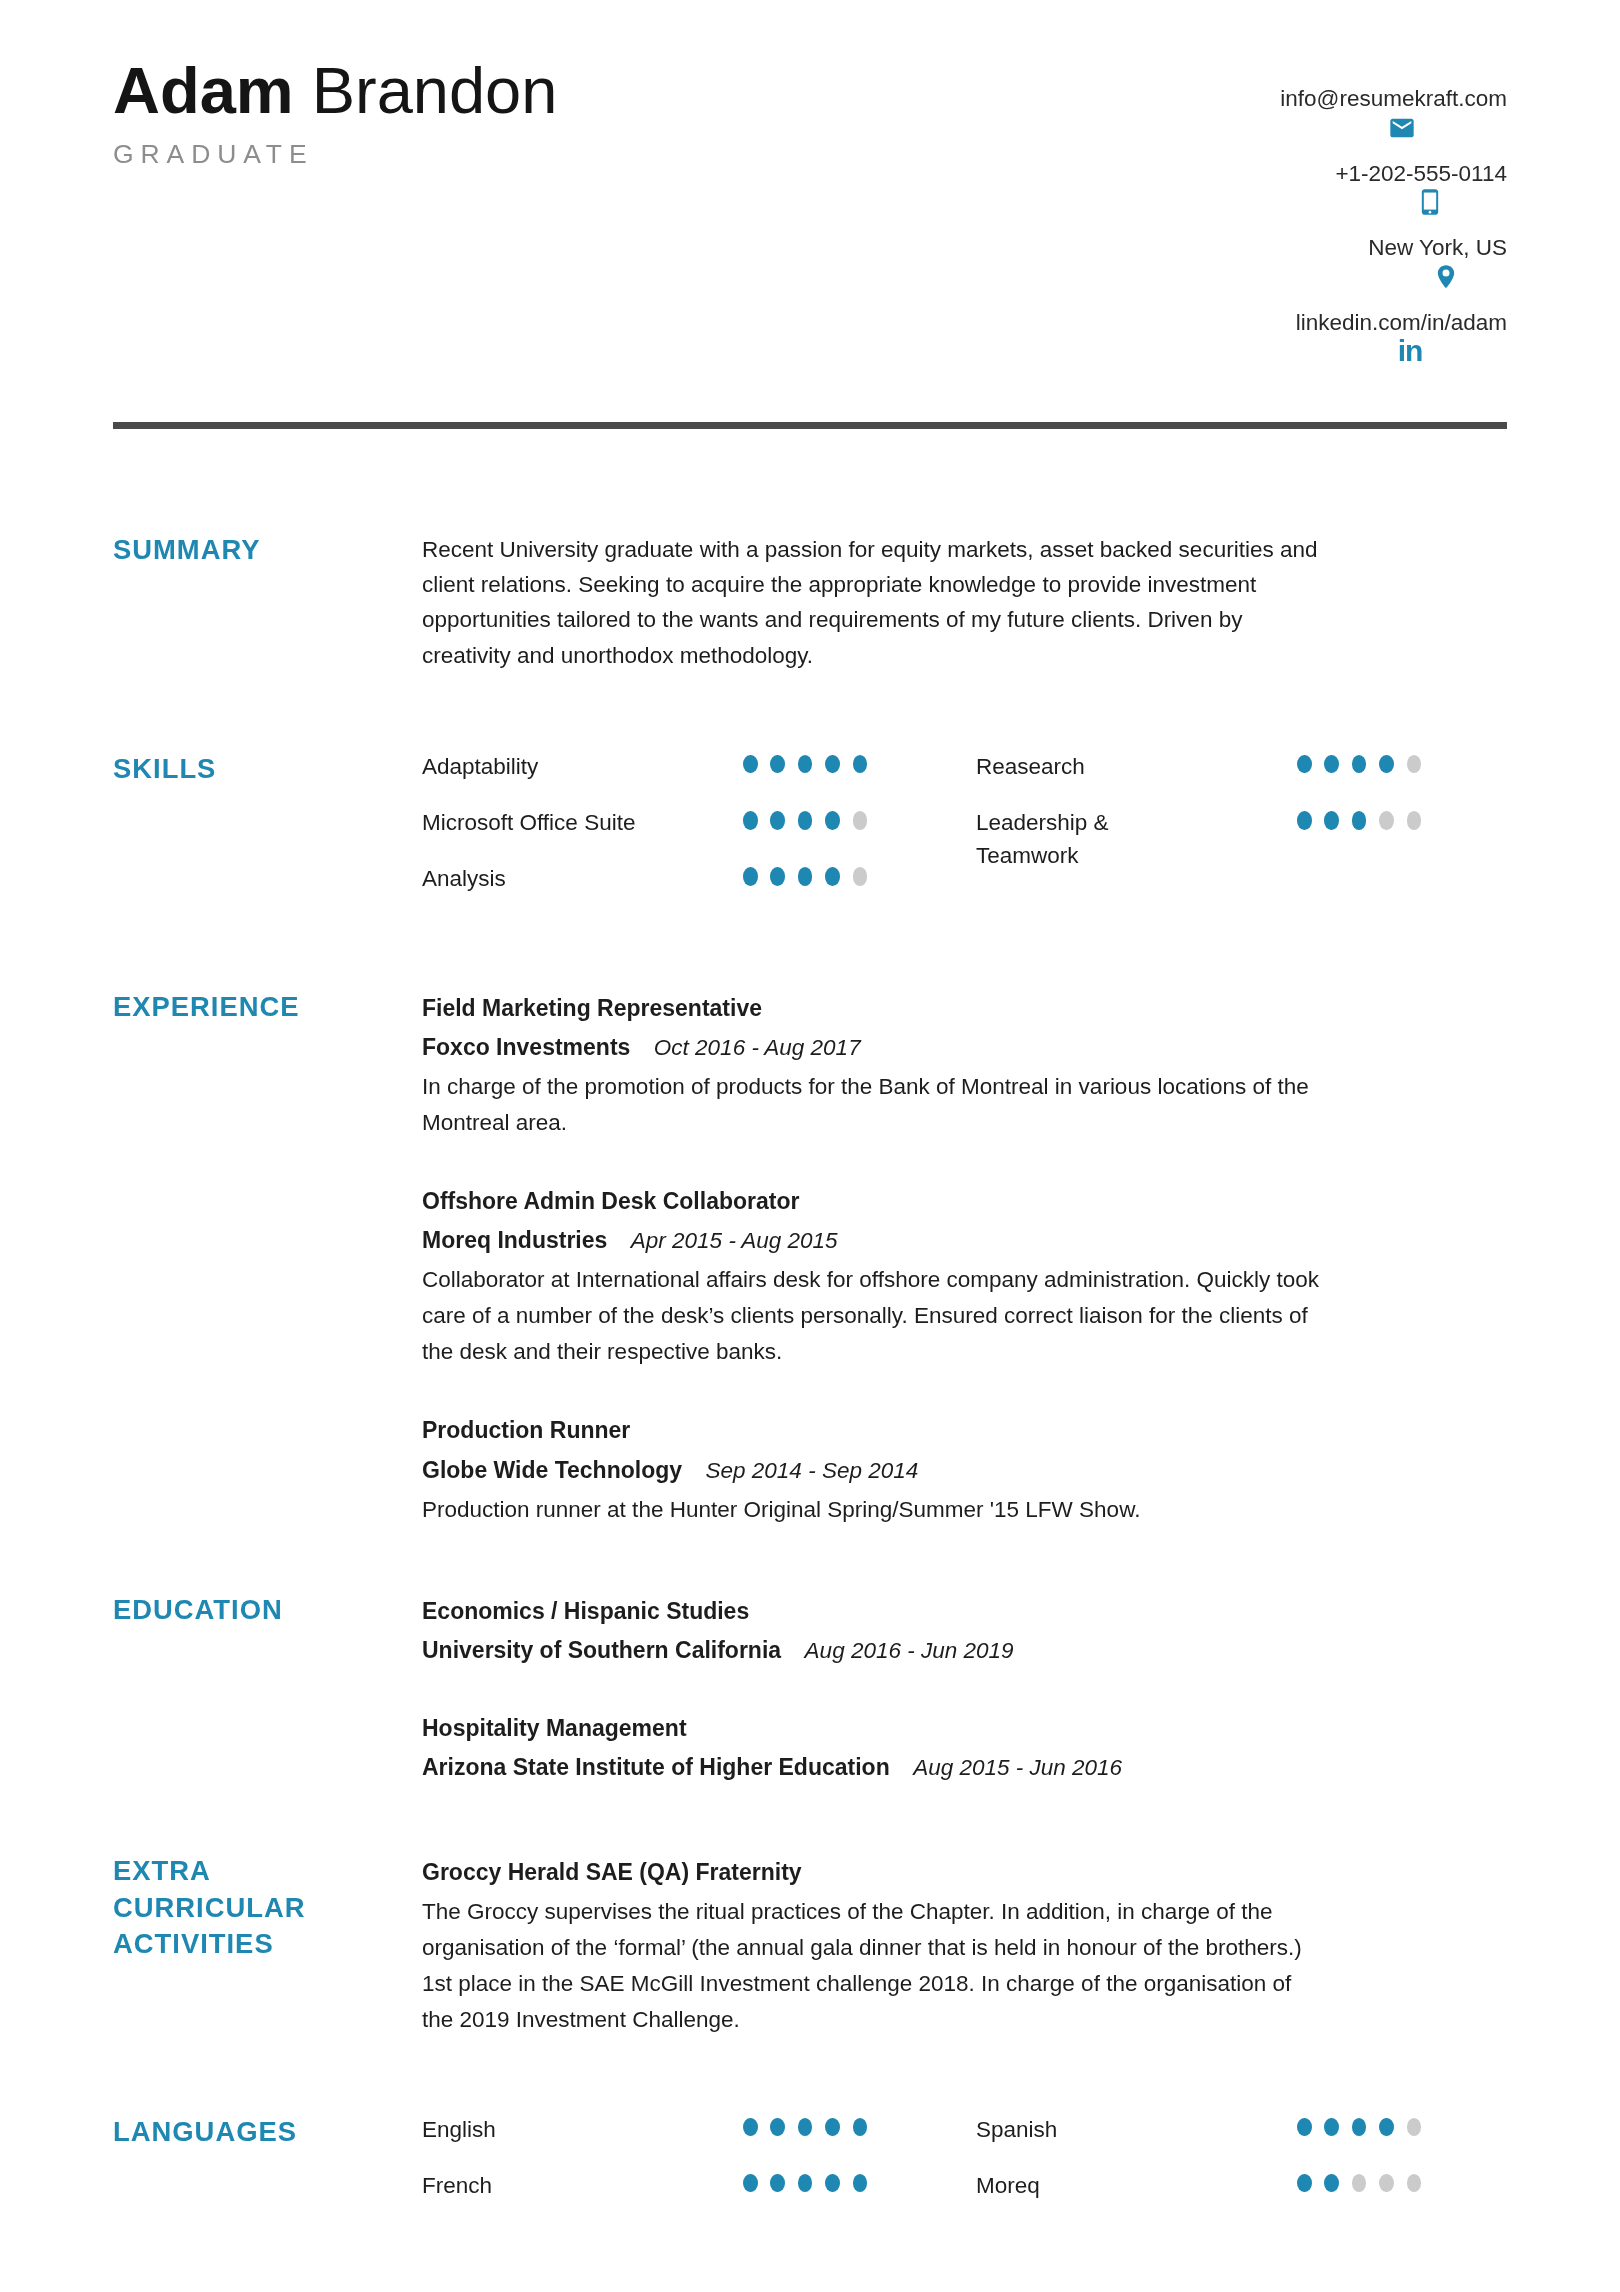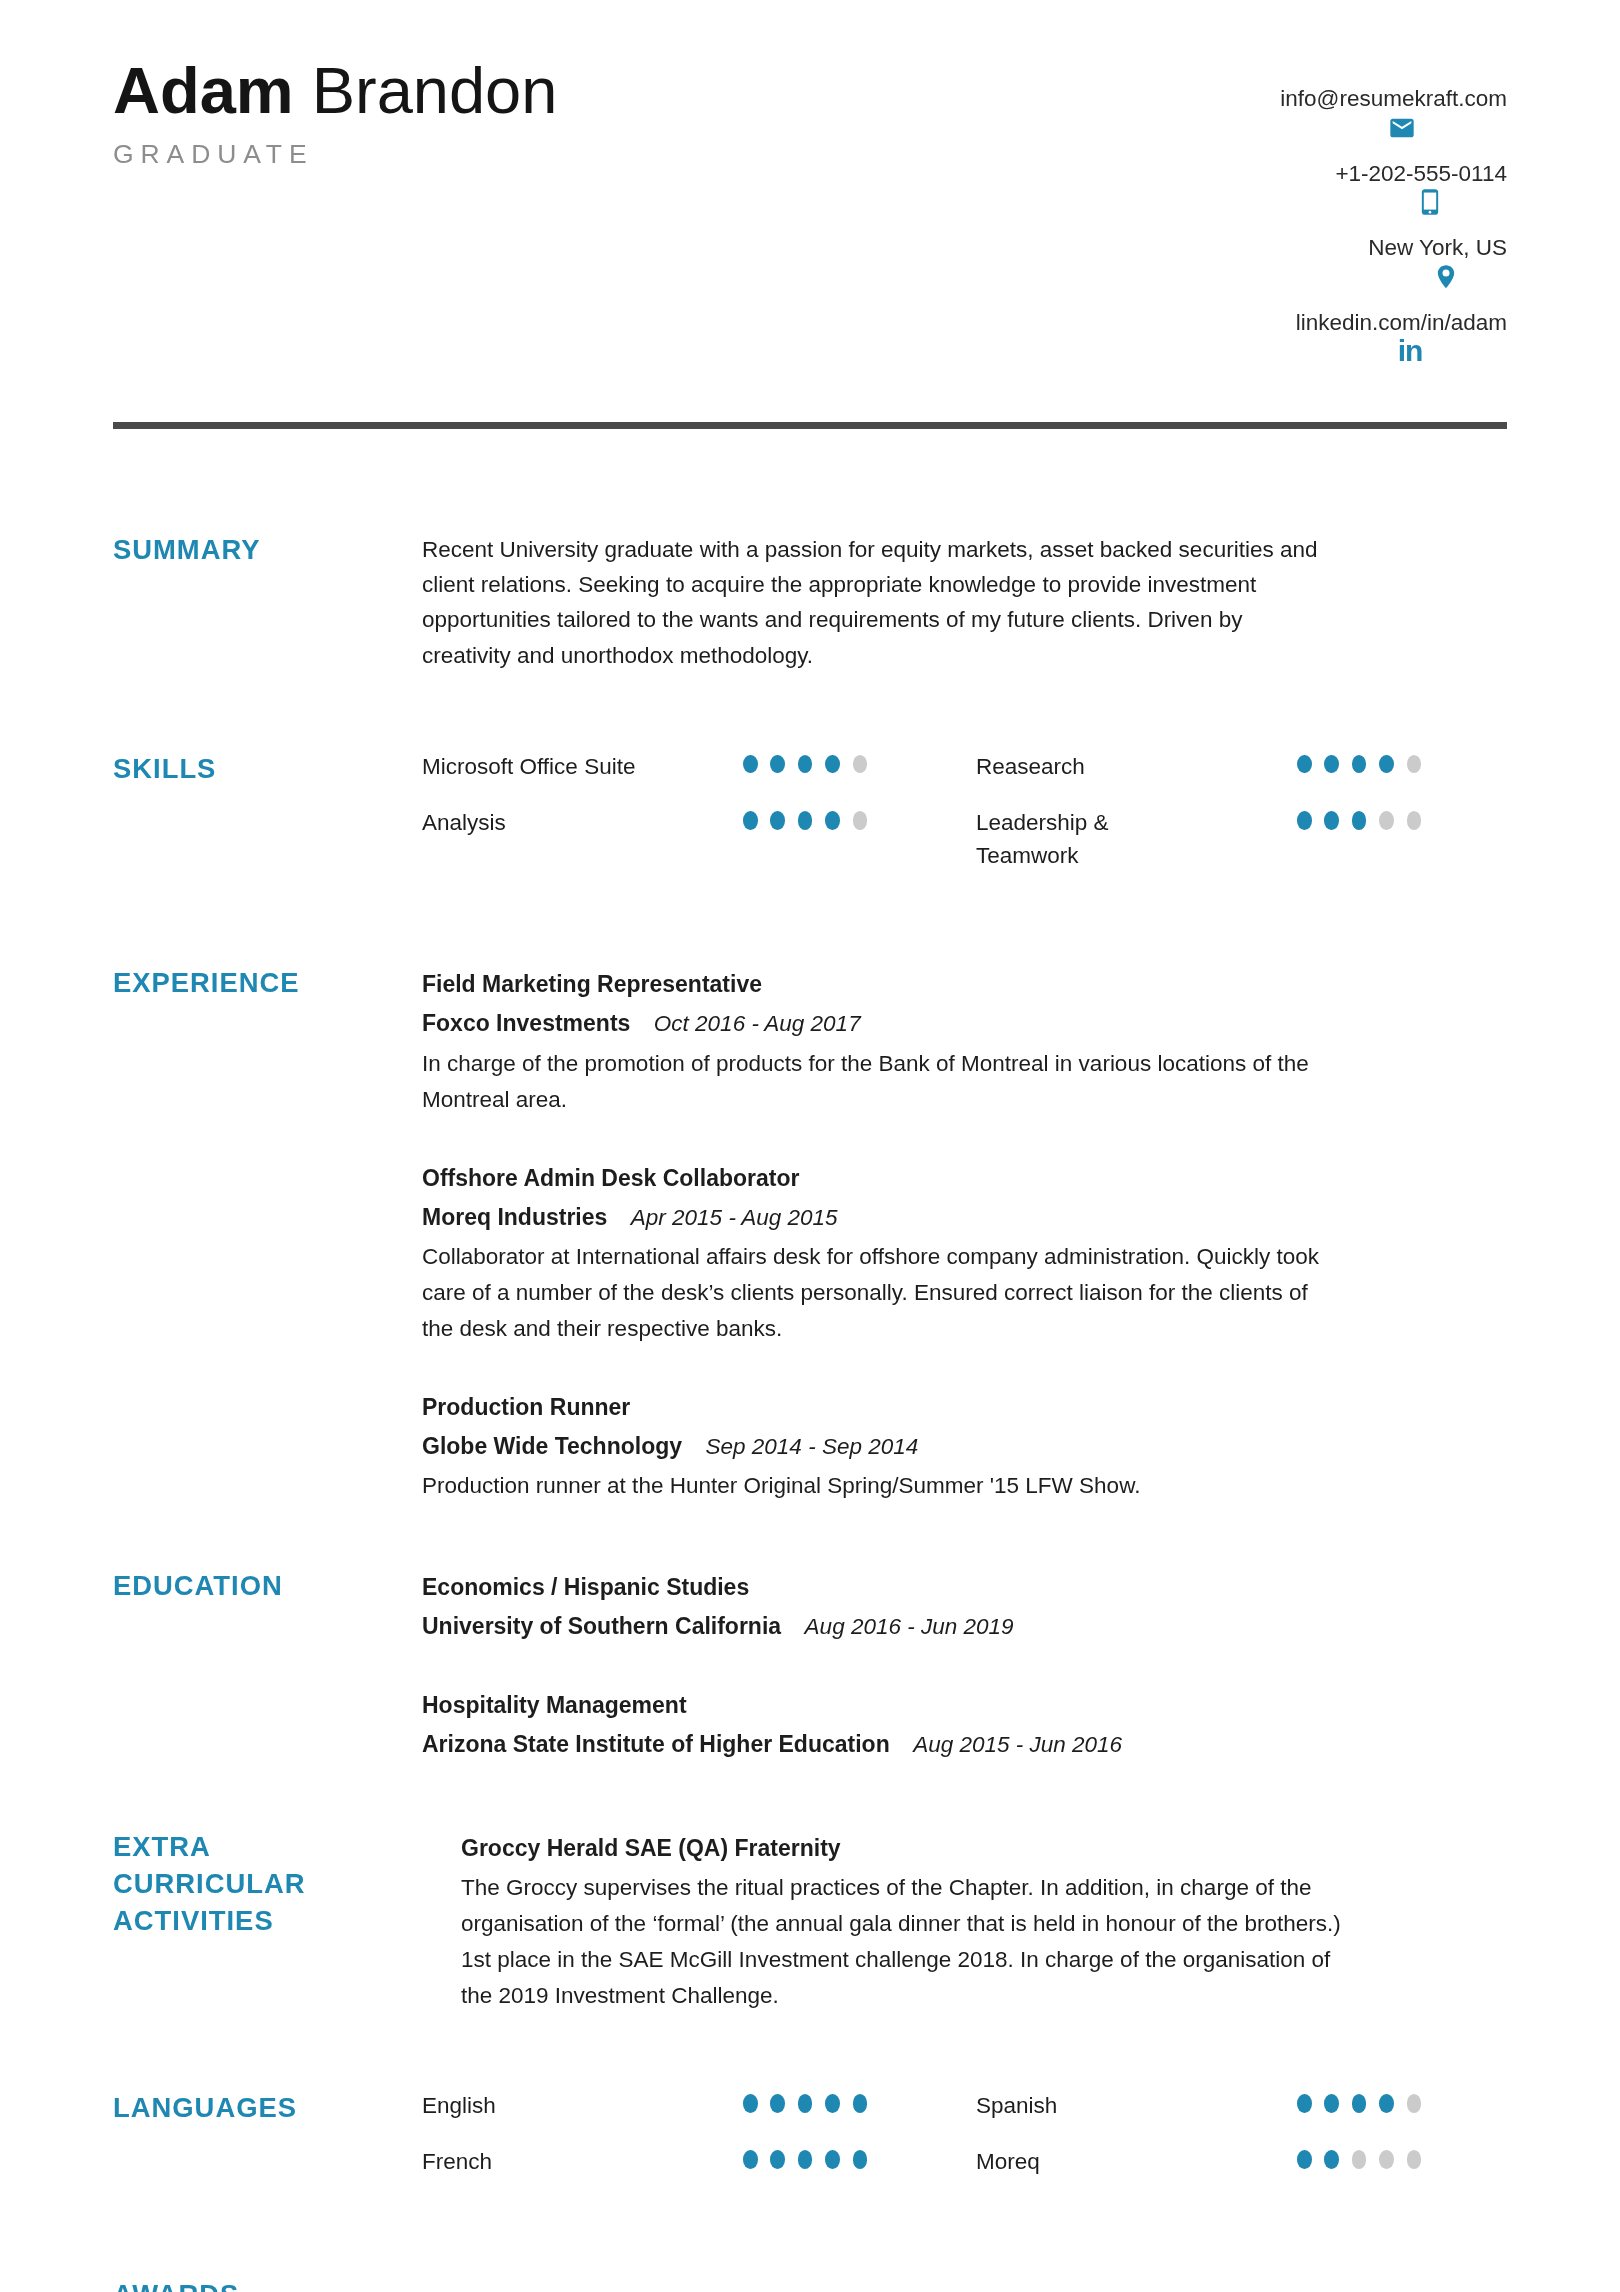--- a/index.html
+++ b/index.html
@@ -17,21 +17,21 @@
   .contact{margin-top:29px;display:flex;flex-direction:column;gap:17.6px;align-items:flex-end;}
   .contact-row{display:flex;align-items:center;font-size:22.5px;color:#2a2a2a;flex-direction:column;}
   .contact-icon{width:31px;height:31px;margin-left:17.6px;color:var(--accent,#1e87b2);
     display:flex;align-items:center;justify-content:center;flex:none;}
   .contact-icon svg{width:28px;height:28px;display:block;}
   .in-glyph{font-weight:700;font-size:30px;color:var(--accent,#1e87b2);line-height:1;letter-spacing:-1px;}
   .divider{height:6.9px;background:#4a4a4a;margin-top:55px;}
   
   section.row{display:flex;align-items:flex-start;}
   .m-summary{margin-top:103px;} .m-skills{margin-top:78px;} .m-exp{margin-top:93px;}
-  .m-edu{margin-top:64px;} .m-extra{margin-top:65px;gap:39px;} .m-lang{margin-top:76px;} .m-awards{margin-top:98px;flex-direction:column;}
+  .m-edu{margin-top:64px;} .m-extra{margin-top:65px;} .m-lang{margin-top:76px;} .m-awards{margin-top:98px;flex-direction:column;}
   .side{width:309px;flex:none;}
   h2{font-size:27.4px;color:var(--accent,#1e87b2);margin:0;letter-spacing:1px;
      max-width:230px;line-height:1.35;font-weight:700;}
   .content{flex:1;font-size:22.5px;min-width:0;}
   .para{margin:0;line-height:1.57;max-width:902px;}
   
   .rate-grid{display:flex;}
   .rate-col{width:554px;flex:none;}
   .rate-col.second{flex:1;width:auto;}
   .rate-row{display:flex;align-items:flex-start;margin-bottom:23.5px;}
@@ -106,20 +106,30 @@
     </div>
   </section>
 
   <section class="row m-skills">
     <div class="side">
       <h2>SKILLS</h2>
     </div>
     <div class="content rate-grid">
       <div class="rate-col" id="skills-col-1">
           <div class="rate-row">
+            <div class="rate-label">Adaptability</div>
+            <div class="rate-dots">
+              <span class="dot on"></span>
+              <span class="dot on"></span>
+              <span class="dot on"></span>
+              <span class="dot on"></span>
+              <span class="dot on"></span>
+            </div>
+          </div>
+          <div class="rate-row">
             <div class="rate-label">Microsoft Office Suite</div>
             <div class="rate-dots">
               <span class="dot on"></span>
               <span class="dot on"></span>
               <span class="dot on"></span>
               <span class="dot on"></span>
               <span class="dot"></span>
             </div>
           </div>
           <div class="rate-row">

